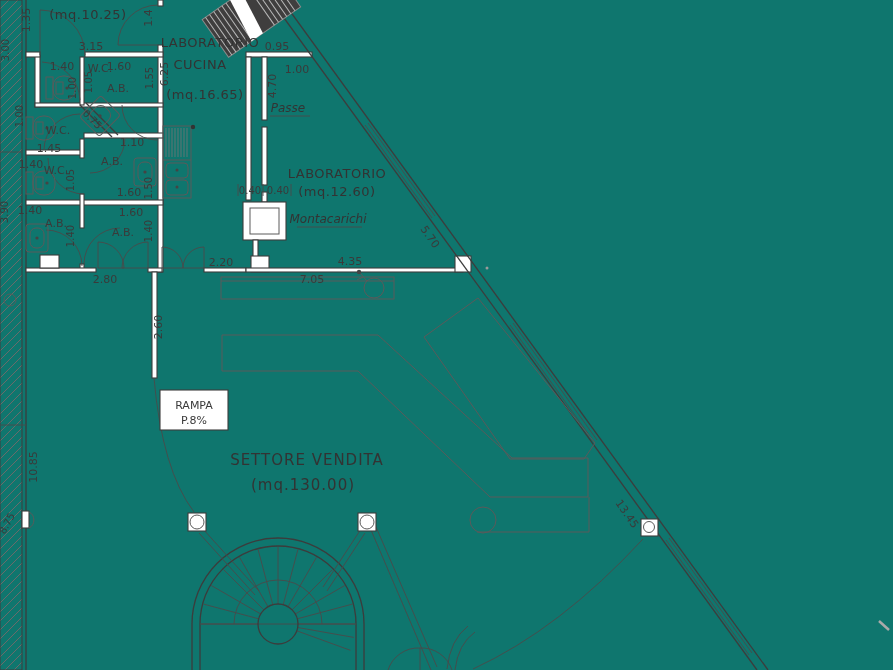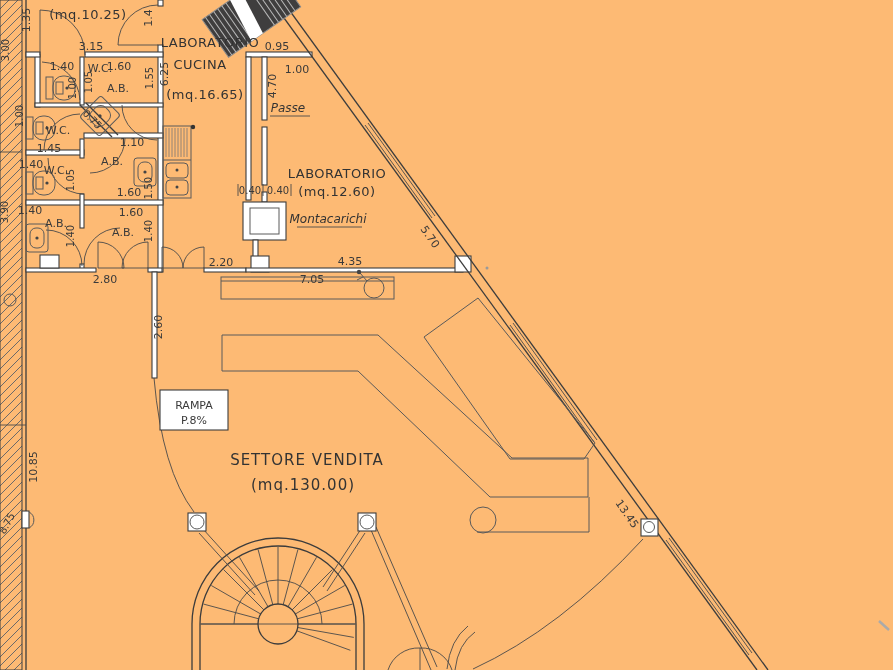--- a/index.html
+++ b/index.html
@@ -1,16 +1,16 @@
 <!DOCTYPE html>
 <html><head>
 <meta charset="utf-8">
 <style>
   html,body{margin:0;padding:0;background:#fff;}
-  .plan-wrap{position:relative;width:893px;height:670px;background:#fdba74;overflow:hidden;
+  .plan-wrap{position:relative;width:893px;height:670px;background:#0f766e;overflow:hidden;
              font-family:"DejaVu Sans", sans-serif;}
   svg{display:block;}
   .w   {stroke:#3c3c3c;stroke-width:1.3;fill:none;}
   .wf  {stroke:#3c3c3c;stroke-width:1.1;fill:#ffffff;}
   .thin{stroke:#4a4a4a;stroke-width:0.9;fill:none;}
   .furn{stroke:#5a5a5a;stroke-width:1;fill:none;}
   .dim {font-size:11px;fill:#3a3a3a;}
   .dims{font-size:10px;fill:#3a3a3a;}
   .room{font-size:13px;fill:#333;letter-spacing:0.5px;}
   .big {font-size:15px;fill:#333;letter-spacing:1px;}

